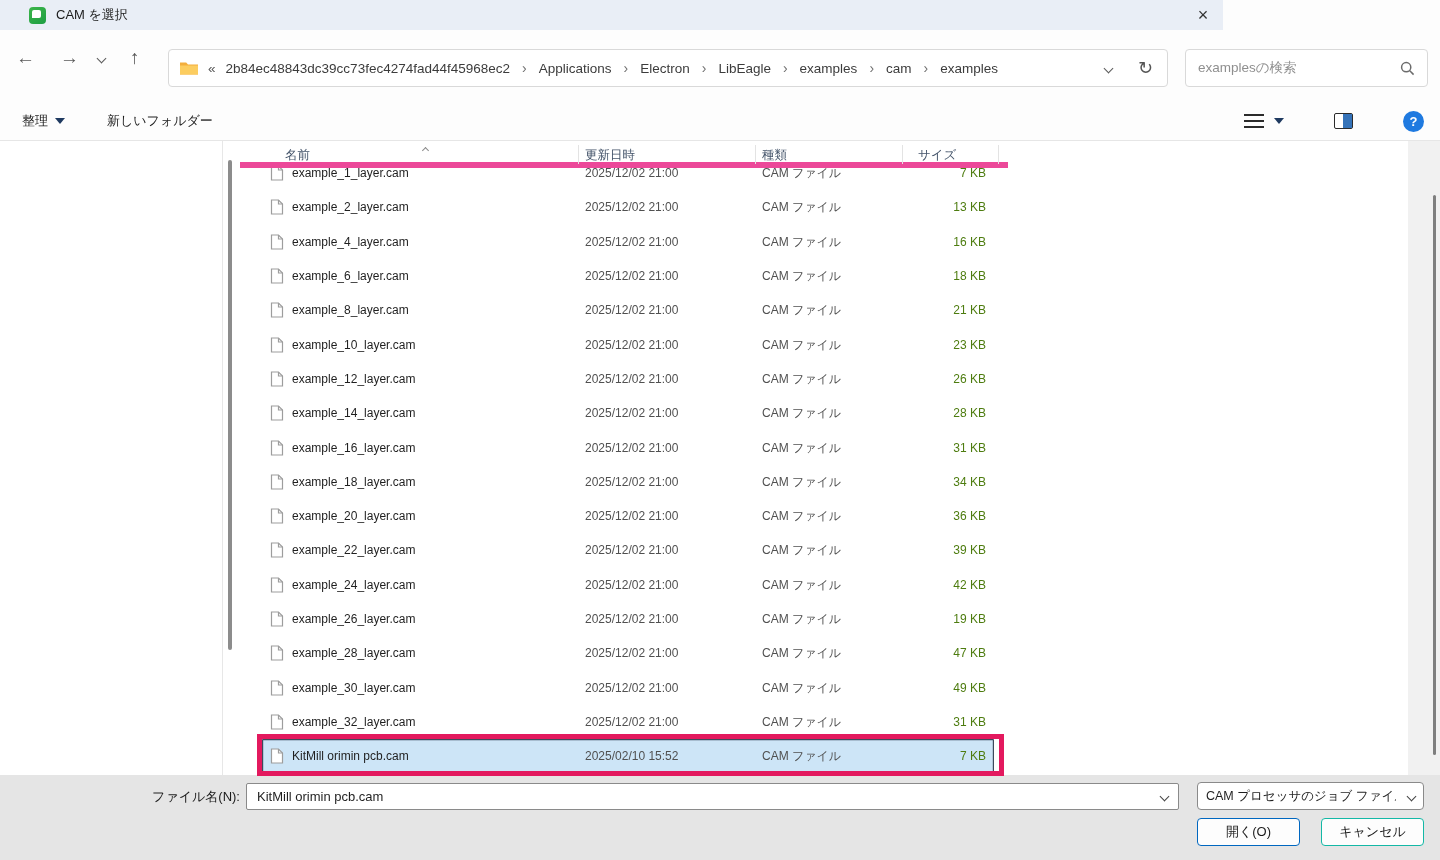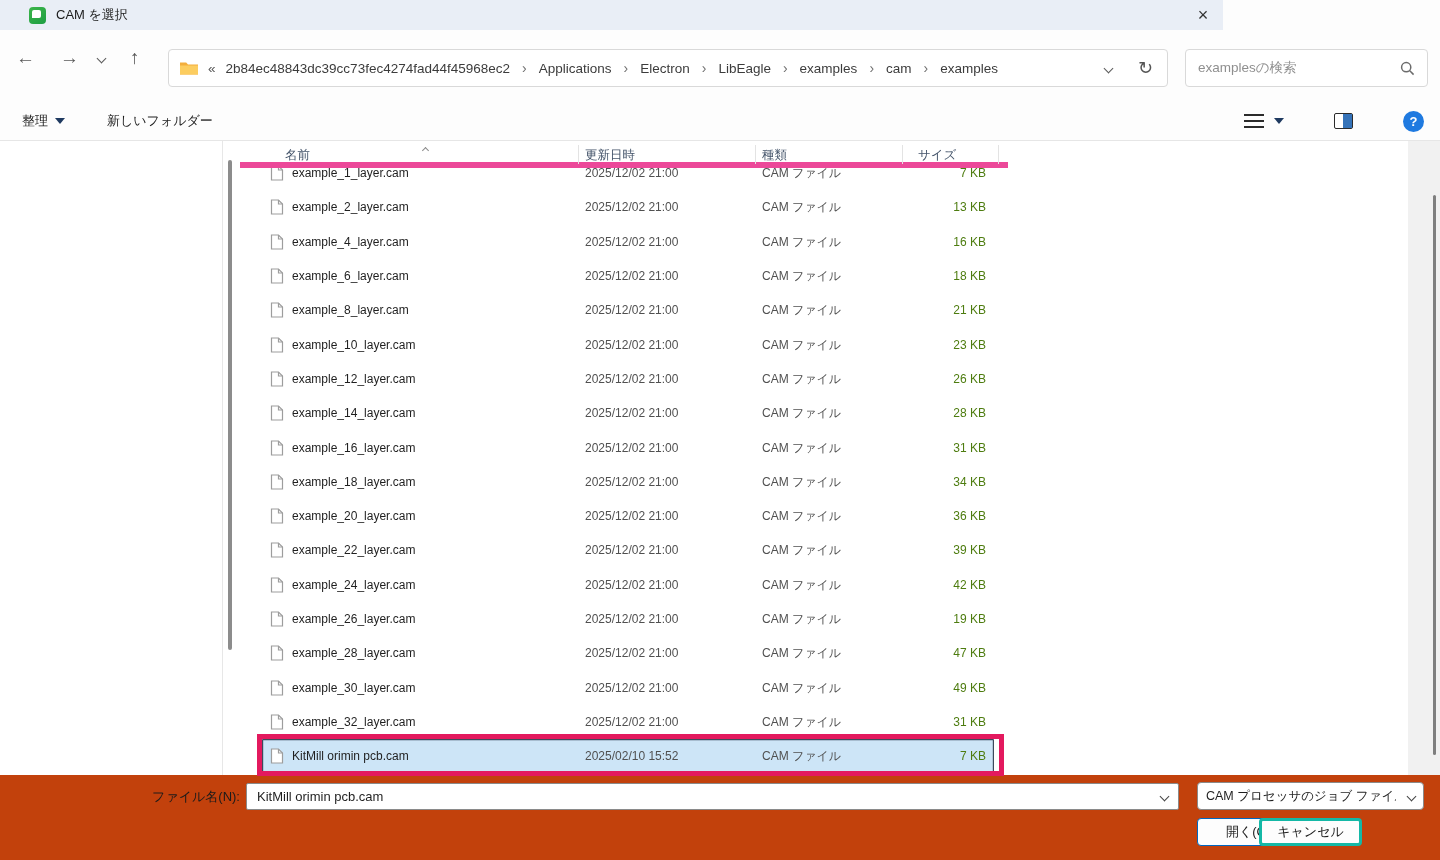--- a/index.html
+++ b/index.html
@@ -112,41 +112,41 @@
 
   .highlight-box {
     position:absolute; left:257px; top:593px; width:747px; height:42px;
     border:5px solid #e3195e; z-index:6; pointer-events:none;
   }
 
   .vscroll-track { position:absolute; left:1408px; top:0; width:32px; height:634px; background:#f1f1f1; }
   .vscroll-thumb { position:absolute; left:25px; top:54px; width:3px; height:560px; background:#7f7f7f; border-radius:2px; }
 
   
-  .footer { position:absolute; left:0; top:775px; width:1440px; height:85px; background:#c2410c; }
+  .footer { position:absolute; left:0; top:775px; width:1440px; height:85px; background:#e5e5e5; }
   .fn-label { position:absolute; right:1200px; top:13px; font-size:13px; color:#1b1b1b; white-space:nowrap; }
   .fn-combo {
     position:absolute; left:246px; top:8px; width:933px; height:27px;
     background:#fff; border:1px solid #8a8a8a; border-radius:2px;
     display:flex; align-items:center; padding:0 10px; font-size:13px;
   }
   .fn-combo .chev, .ft-select .chev { margin-left:auto; border-color:#444; }
   .ft-select {
     position:absolute; left:1197px; top:7px; width:227px; height:28px;
     background:#fff; border:1px solid #8a8a8a; border-radius:4px;
     display:flex; align-items:center; padding:0 8px; font-size:12.5px;
   }
   .ft-select .label { overflow:hidden; white-space:nowrap; max-width:190px; }
   .btn {
     position:absolute; top:43px; height:28px; width:103px; background:#fdfdfd;
     border-radius:4px; display:flex; align-items:center; justify-content:center;
     font-size:13px; color:#1b1b1b; cursor:default;
   }
   .btn-open { left:1197px; border:1px solid #0067c0; }
-  .btn-cancel { left:1259px; border:3px solid #14b8a6; }
+  .btn-cancel { left:1321px; border:1px solid #14b8a6; }
 </style>
 </head>
 <body>
 
 <div class="titlebar" style="background: rgb(233, 238, 246);">
   <div class="app-icon"></div>
   <span class="title">CAM を選択</span>
   <div class="close-btn">×</div>
 </div>
 

